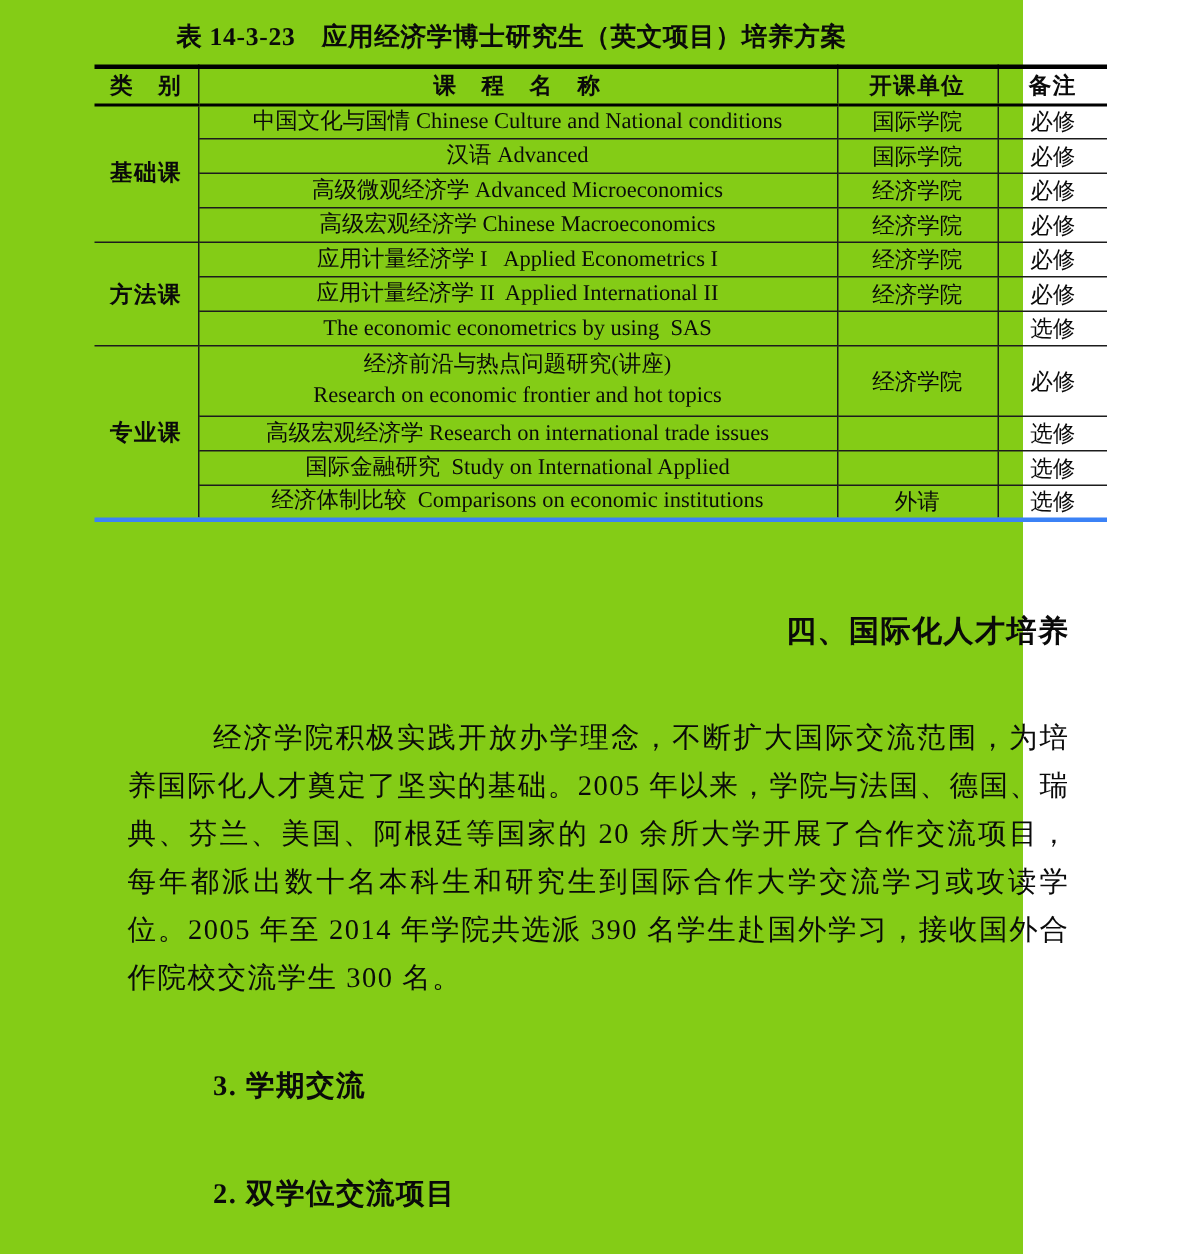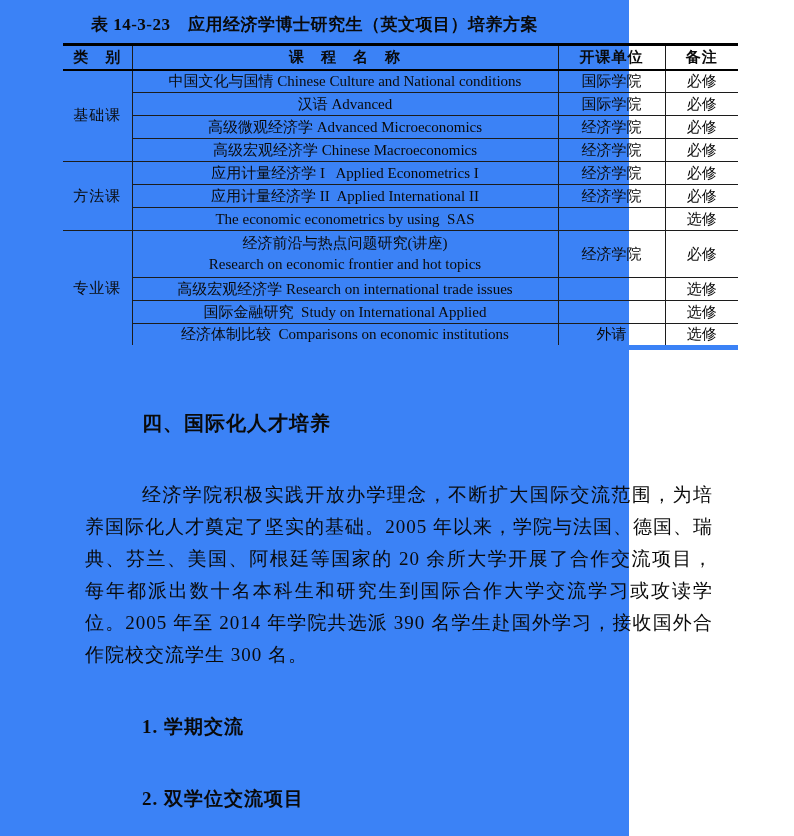--- a/index.html
+++ b/index.html
@@ -1,39 +1,39 @@
 <!DOCTYPE html>
 <html><head>
 <meta charset="utf-8">
 <style>
   * { margin:0; padding:0; box-sizing:border-box; }
   html,body { width:794px; height:836px; background:#ffffff; overflow:hidden; }
   body {
     color:#0a0a0a;
     font-family:"Liberation Serif","DejaVu Serif",serif;
   }
-  .page { width:629px; height:836px; position:relative; background:#3b82f6; }
+  .page { width:682px; height:836px; position:relative; background:#84cc16; }
 
   
   .doc-title {
     padding-top:13px;
     text-align:center;
     font-size:17px;
     font-weight:bold;
     letter-spacing:0.5px;
   }
 
   
   table.curriculum {
     border-collapse:collapse;
     table-layout:fixed;
     width:675px;
     margin:7px 0 0 63px;
     border-top:3px solid #000;
-    border-bottom:5px solid #3b82f6;
+    border-bottom:3px solid #3b82f6;
   }
   table.curriculum col.c-cat  { width:69px; }
   table.curriculum col.c-course { width:426px; }
   table.curriculum col.c-unit { width:107px; }
   table.curriculum col.c-note { width:73px; }
 
   table.curriculum th, table.curriculum td {
     border:1px solid #1c1c1c;
     font-size:15px;
     text-align:center;
@@ -46,21 +46,21 @@
   table.curriculum thead th {
     height:25px;
     font-weight:bold;
     border-bottom:2px solid #000;
     letter-spacing:1px;
   }
   table.curriculum tbody tr { height:23px; }
   table.curriculum tbody tr.tall { height:47px; }
 
   td.cat {
-    font-weight:normal;
+    font-weight:bold;
     letter-spacing:1px;
   }
   td.course {
     text-align:left;
     padding-left:8px;
     font-family:Liberation Serif, serif;
     font-size:14px;
     line-height:21px;
     white-space:pre-wrap;
   }
@@ -72,21 +72,21 @@
     font-size:19px;
     line-height:32px;
     letter-spacing:1px;
     text-align:justify;
   }
   .section-heading {
     font-size:20px;
     font-weight:bold;
     padding-left:57px;
     margin-bottom:28px;
-    text-align:left;
+    text-align:right;
   }
   .section p { text-indent:57px;margin-top:40px; }
   .section p.subhead { font-weight:bold; }
 </style>
 </head>
 <body>
 
 <div class="page">
 
   <div class="doc-title">表 14-3-23　应用经济学博士研究生（英文项目）培养方案</div>
@@ -168,18 +168,18 @@
         <td class="course">经济体制比较  Comparisons on economic institutions</td>
         <td>外请</td>
         <td>选修</td>
       </tr>
     </tbody>
   </table>
 
   <div class="section">
     <div class="section-heading">四、国际化人才培养</div>
     <p>经济学院积极实践开放办学理念，不断扩大国际交流范围，为培养国际化人才奠定了坚实的基础。2005 年以来，学院与法国、德国、瑞典、芬兰、美国、阿根廷等国家的 20 余所大学开展了合作交流项目，每年都派出数十名本科生和研究生到国际合作大学交流学习或攻读学位。2005 年至 2014 年学院共选派 390 名学生赴国外学习，接收国外合作院校交流学生 300 名。</p>
-    <p class="subhead">1. 学期交流</p>
+    <p class="subhead">3. 学期交流</p>
     <p class="subhead">2. 双学位交流项目</p>
 
   </div>
 
 </div>
 
 </body></html>

